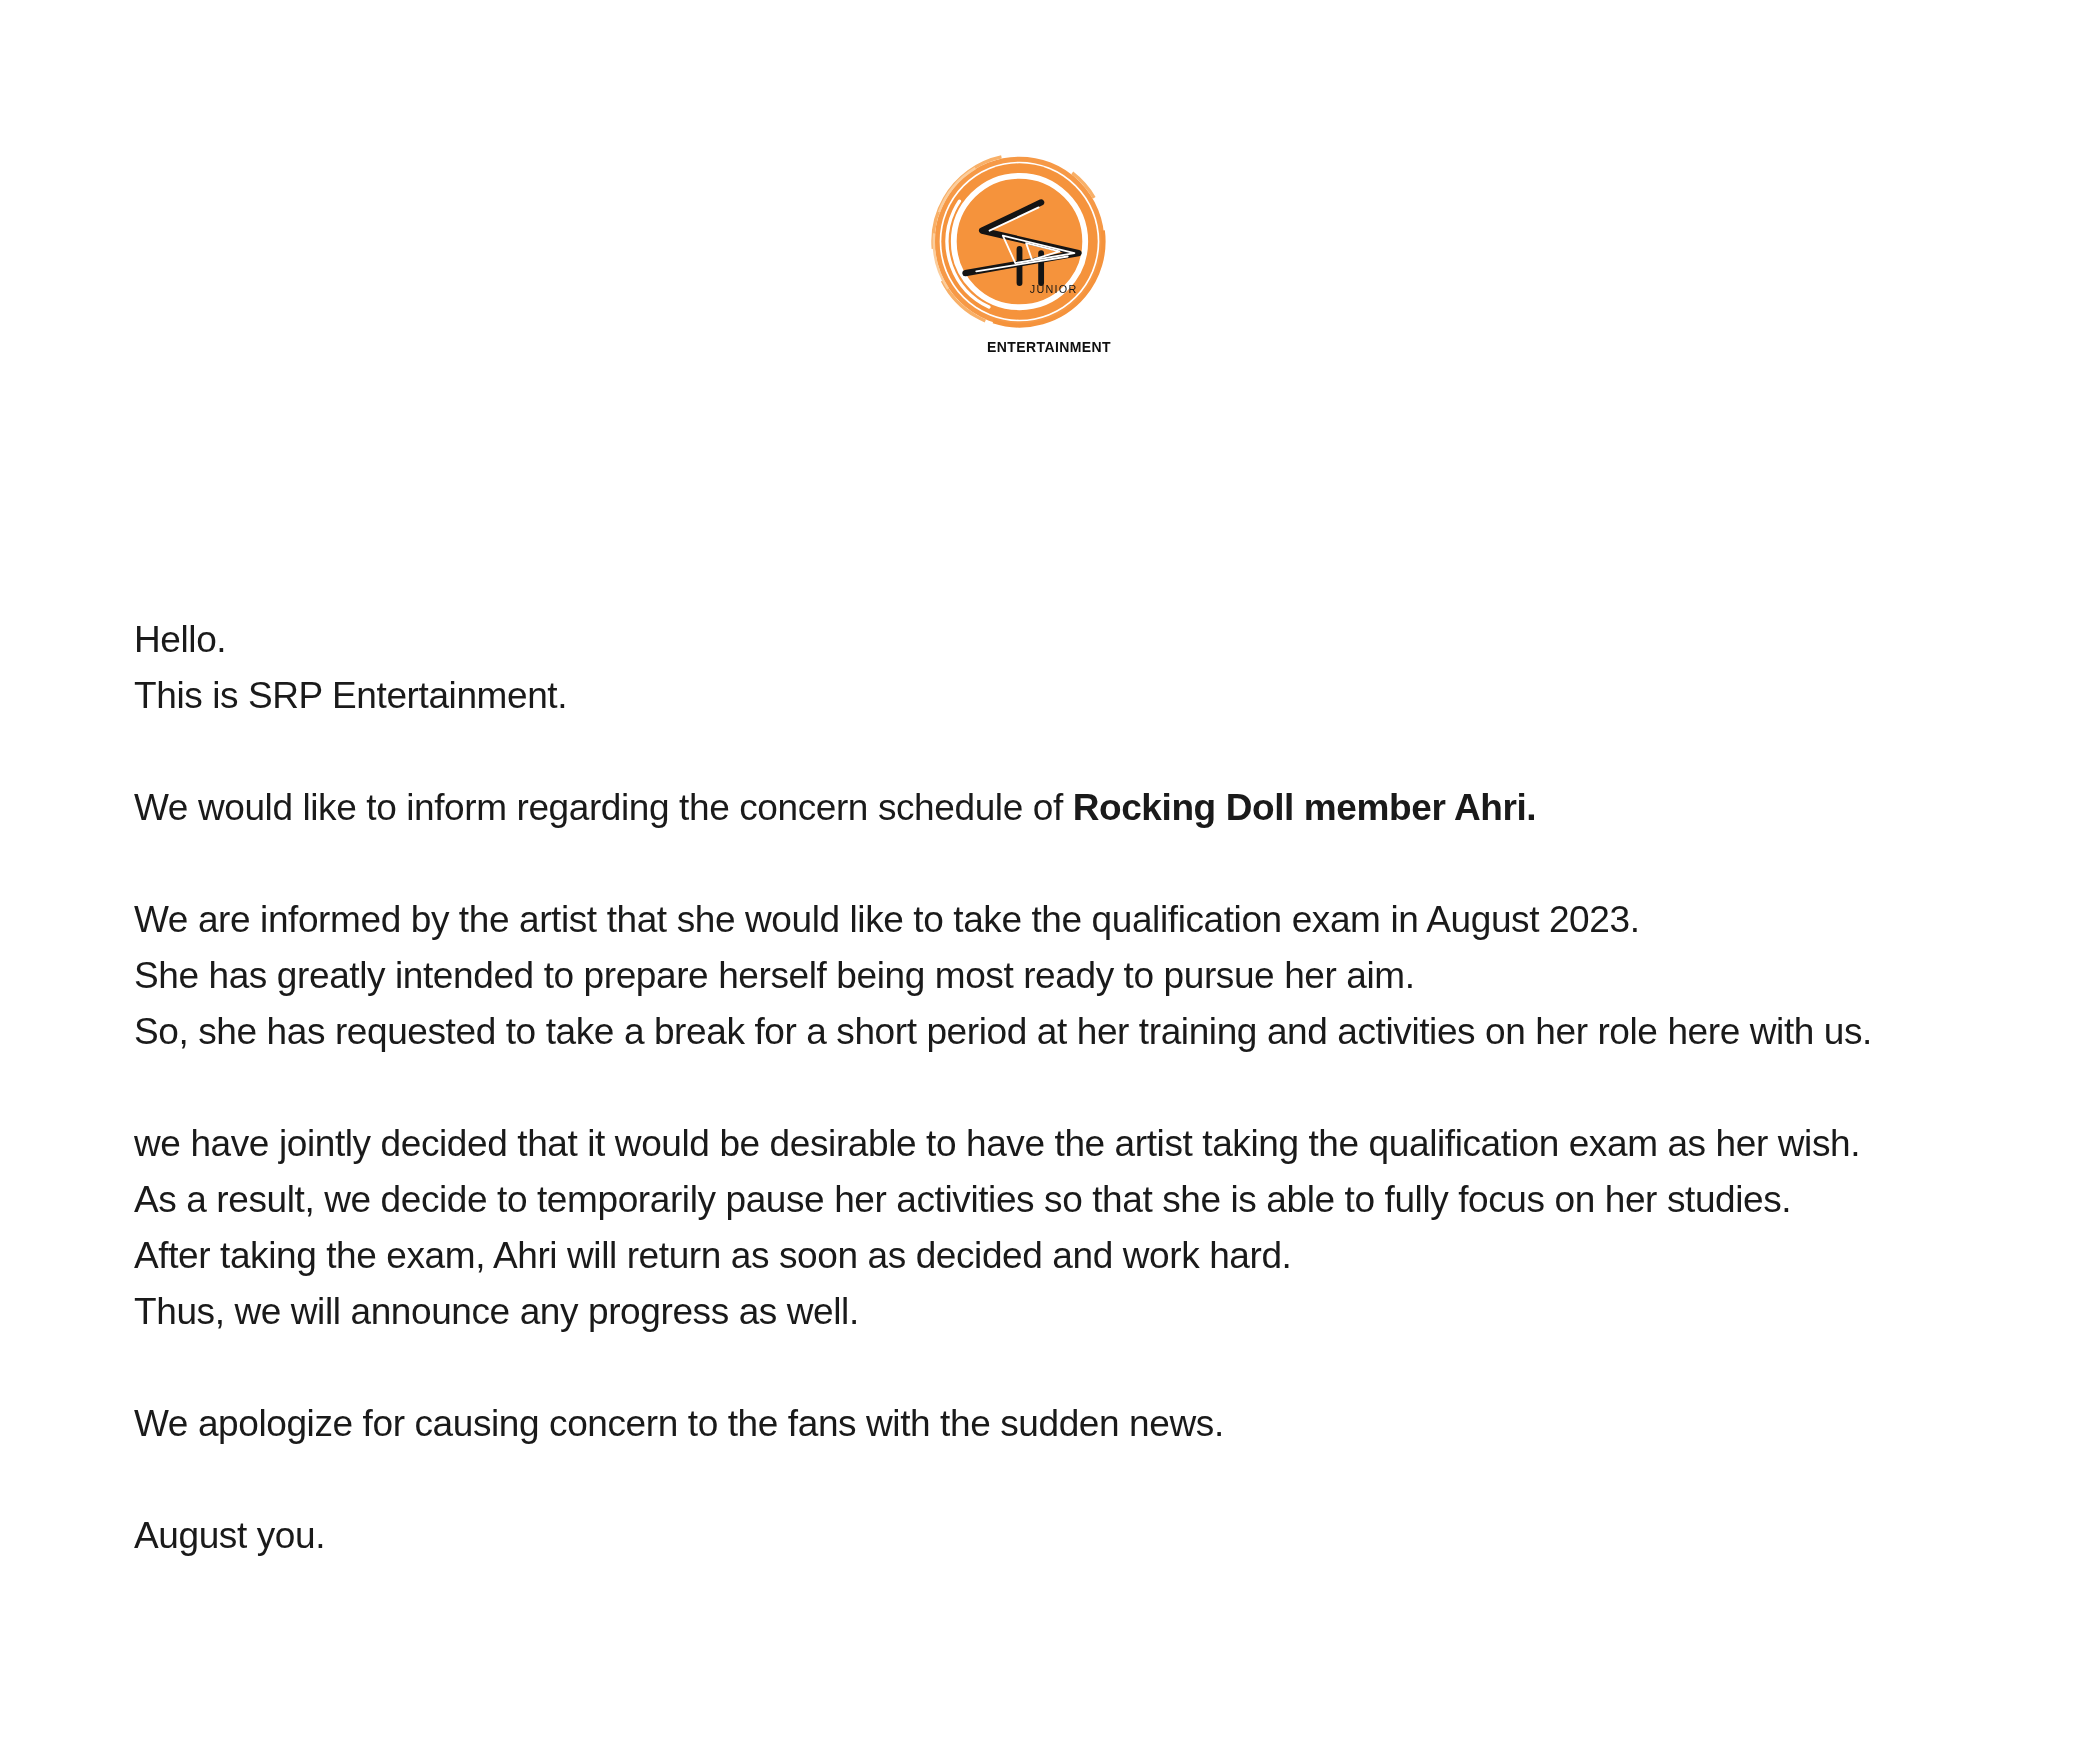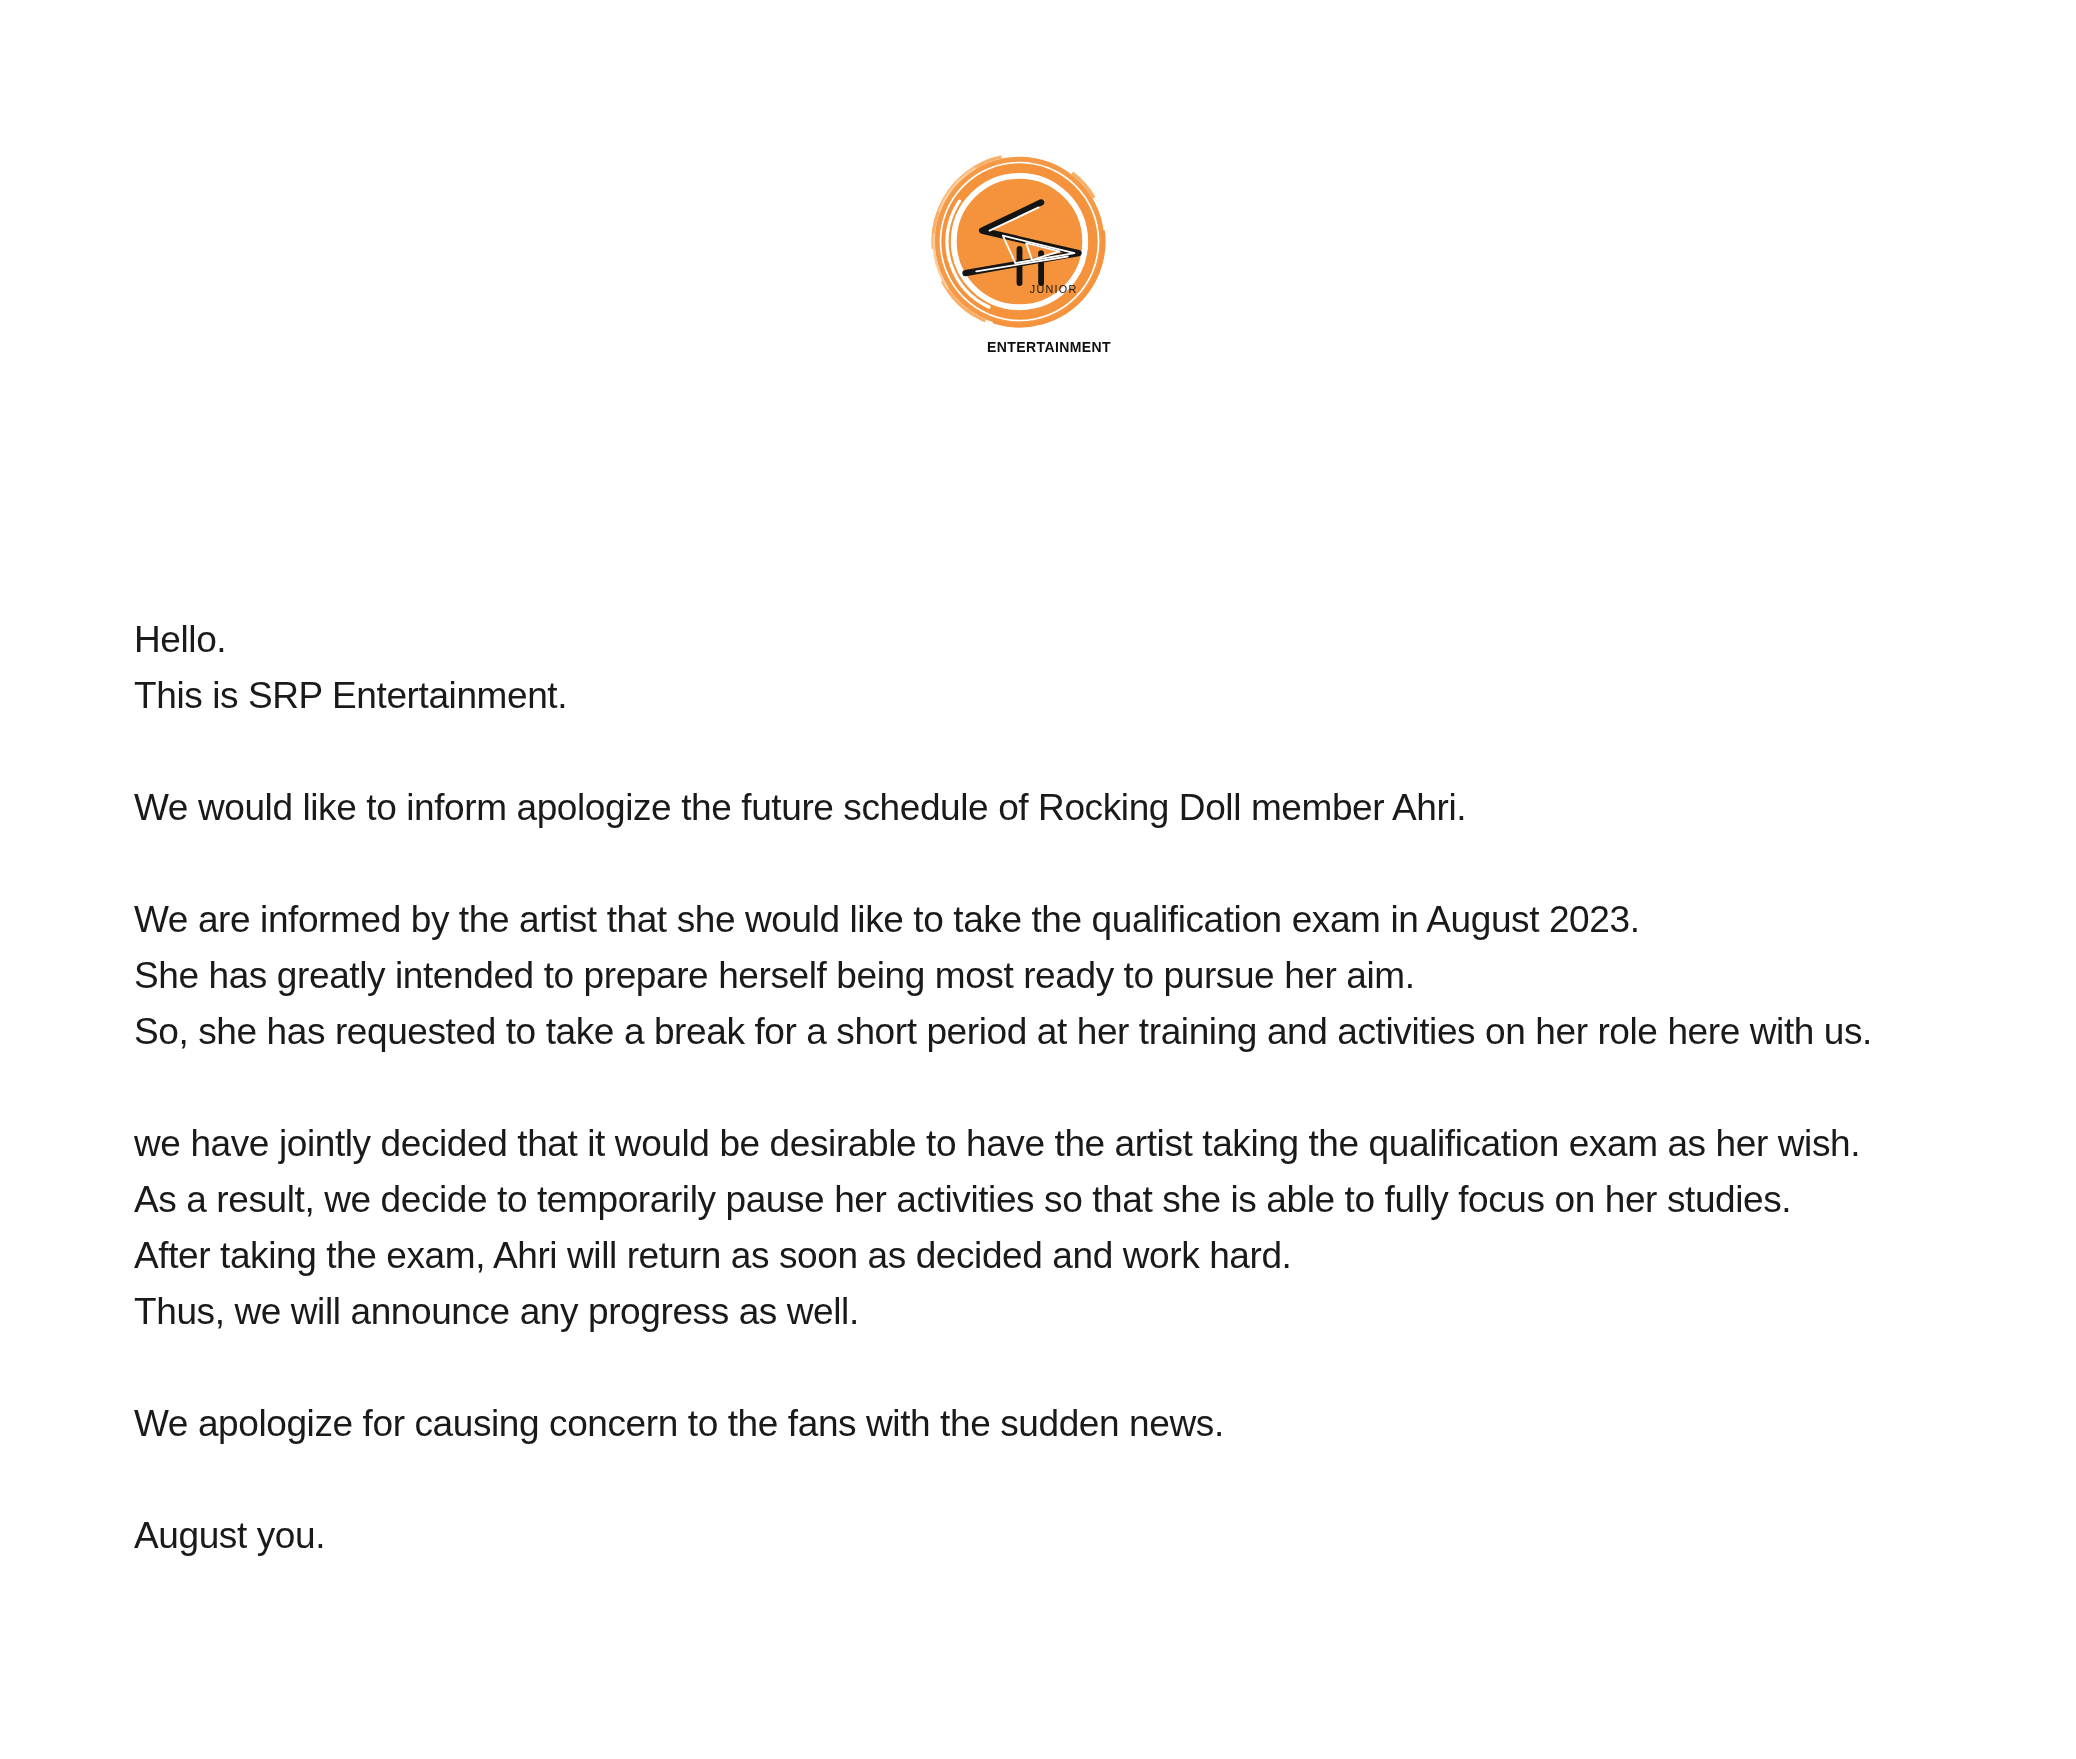--- a/index.html
+++ b/index.html
@@ -28,21 +28,21 @@
     font-size:14px;font-weight:700;letter-spacing:0.4px;
     color:#0F0F0F;white-space:nowrap;
   }
   .doc-text{
     position:absolute;left:134px;top:556px;right:33px;
     font-size:37px;line-height:56px;letter-spacing:-0.4px;
     color:var(--text-ink);
   }
   .doc-text p{margin:0 0 56px 0;}
   .doc-text .line{white-space:nowrap;}
-  .bold{font-weight:400;}
+  .bold{font-weight:700;}
 </style>
 </head>
 <body>
 
 <div class="logo-block">
   <svg viewBox="0 0 220 220" aria-hidden="true">
 
     <circle cx="110" cy="110" r="99" fill="none" stroke-width="6" opacity="0.95" style="stroke:var(--logo-orange)"></circle>
     <circle cx="110" cy="110" r="104" fill="none" stroke-width="4" stroke-dasharray="60 40 150 90 40 260" transform="rotate(120 110 110)" style="stroke:var(--logo-orange-light)"></circle>
     <circle cx="110" cy="110" r="103" fill="none" stroke-width="3" stroke-dasharray="70 480" transform="rotate(200 110 110)" style="stroke:var(--logo-orange-pale)"></circle>
@@ -70,21 +70,21 @@
 </div>
 
 <div class="doc-text">
   <p>
     </p>
     <div class="line">Hello.</div>
     <div class="line">This is SRP Entertainment.</div>
   <p></p>
   <p>
     </p>
-    <div class="line"><span>We would like to inform apologize the future schedule of </span><span class="bold">Rocking Doll member Ahri.</span></div>
+    <div class="line"><span>We would like to inform regarding the concern schedule of </span><span class="bold">Rocking Doll member Ahri.</span></div>
   <p></p>
   <p>
     </p>
     <div class="line">We are informed by the artist that she would like to take the qualification exam in August 2023.</div>
     <div class="line">She has greatly intended to prepare herself being most ready to pursue her aim.</div>
     <div class="line">So, she has requested to take a break for a short period at her training and activities on her role here with us.</div>
   <p></p>
   <p>
     </p>
     <div class="line">we have jointly decided that it would be desirable to have the artist taking the qualification exam as her wish.</div>

